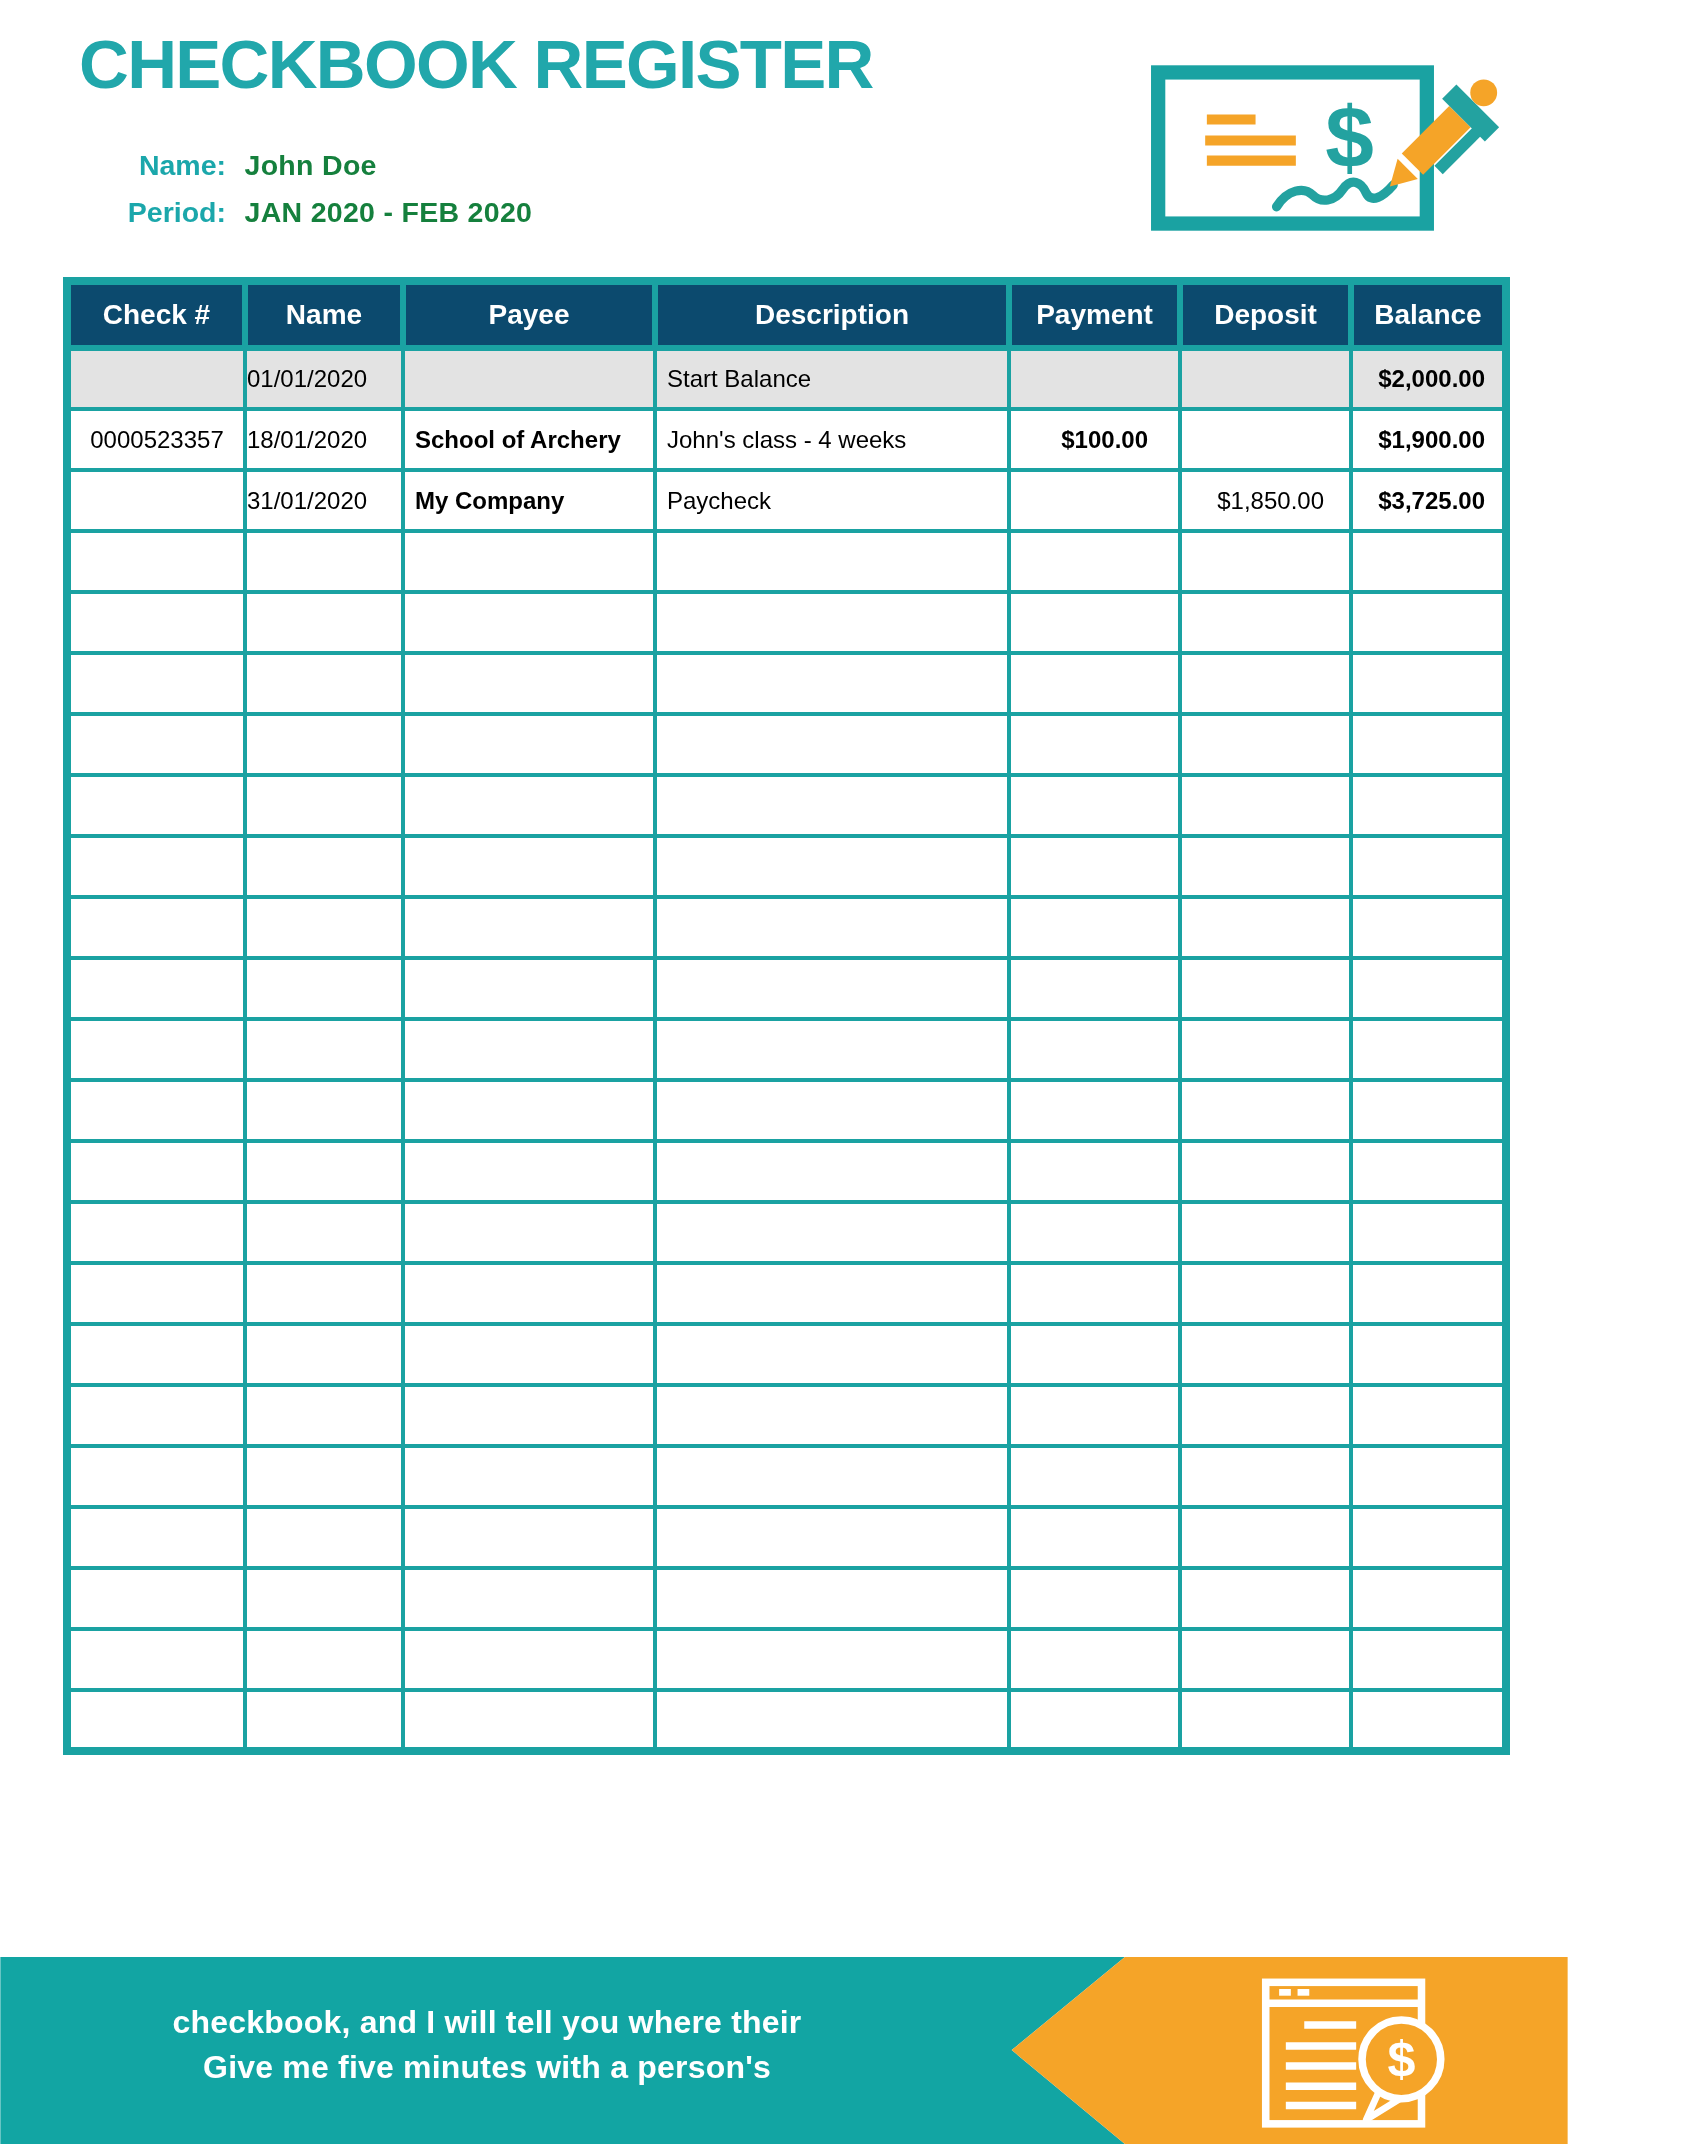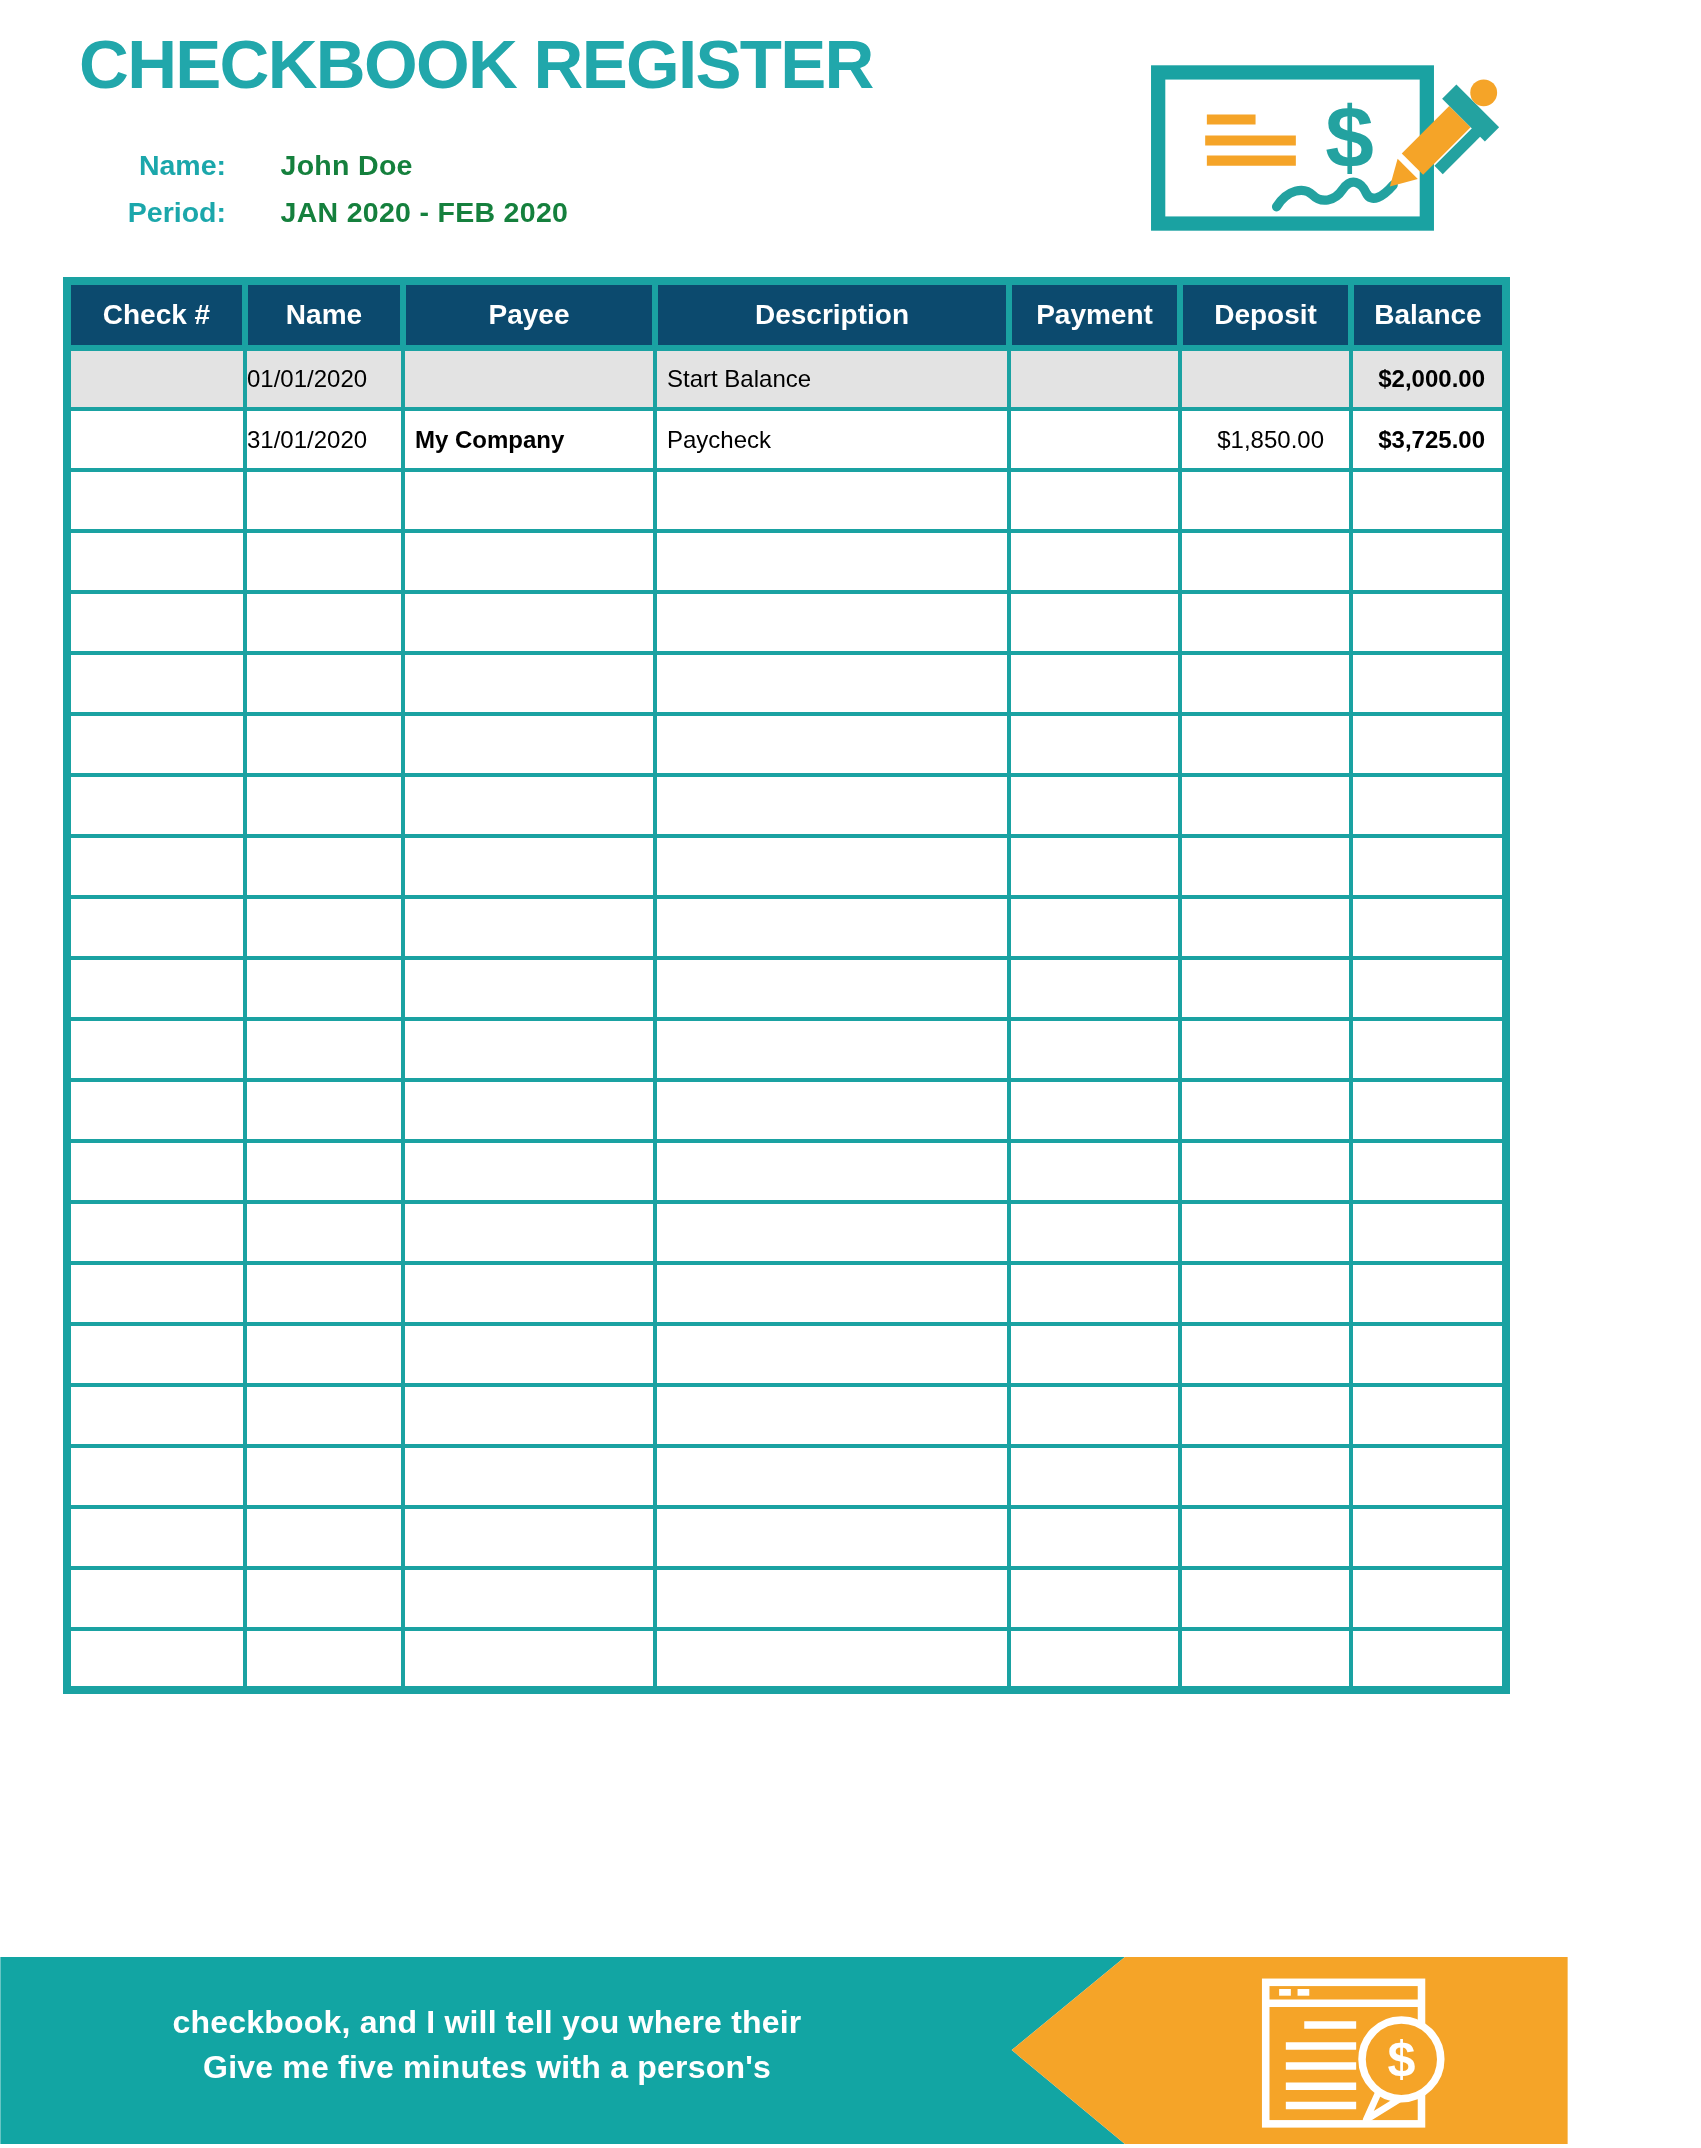--- a/index.html
+++ b/index.html
@@ -10,21 +10,21 @@
     background:#ffffff; overflow:hidden;
   }
 
   
   .title {
     position:absolute; left:79px; top:25px;
     font-size:69px; font-weight:700; letter-spacing:-1.7px;
     color:#21a7ab; white-space:nowrap;
   }
   .info { position:absolute; left:65px; top:149px; }
-  .info-row { display:flex; align-items:baseline; margin-bottom:14.3px; font-size:28.5px;gap:36px; }
+  .info-row { display:flex; align-items:baseline; margin-bottom:14.3px; font-size:28.5px; }
   .info-label { width:161px; text-align:right; color:#1ba7ab; font-weight:700; }
   .info-value { margin-left:18.5px; color:#15803d; font-weight:600; letter-spacing:0.3px; white-space:nowrap; }
 
   .check-icon-svg { position:absolute; left:1148px; top:59px; }
 
   
   .register {
     position:absolute; left:63px; top:277px;
     width:1439px; border-collapse:collapse; table-layout:fixed;
     border:8.4px solid #1aa2a2;
@@ -126,20 +126,29 @@
         <tr class="start-row">
           <td class="col-check"></td>
           <td class="col-date">01/01/2020</td>
           <td class="col-payee"></td>
           <td class="col-desc">Start Balance</td>
           <td class="col-payment"></td>
           <td class="col-deposit"></td>
           <td class="col-balance">$2,000.00</td>
         </tr>
         <tr>
+          <td class="col-check">0000523357</td>
+          <td class="col-date">18/01/2020</td>
+          <td class="col-payee">School of Archery</td>
+          <td class="col-desc">John's class - 4 weeks</td>
+          <td class="col-payment">$100.00</td>
+          <td class="col-deposit"></td>
+          <td class="col-balance">$1,900.00</td>
+        </tr>
+        <tr>
           <td class="col-check"></td>
           <td class="col-date">31/01/2020</td>
           <td class="col-payee">My Company</td>
           <td class="col-desc">Paycheck</td>
           <td class="col-payment"></td>
           <td class="col-deposit">$1,850.00</td>
           <td class="col-balance">$3,725.00</td>
         </tr>
         <tr>
           <td class="col-check"></td>

